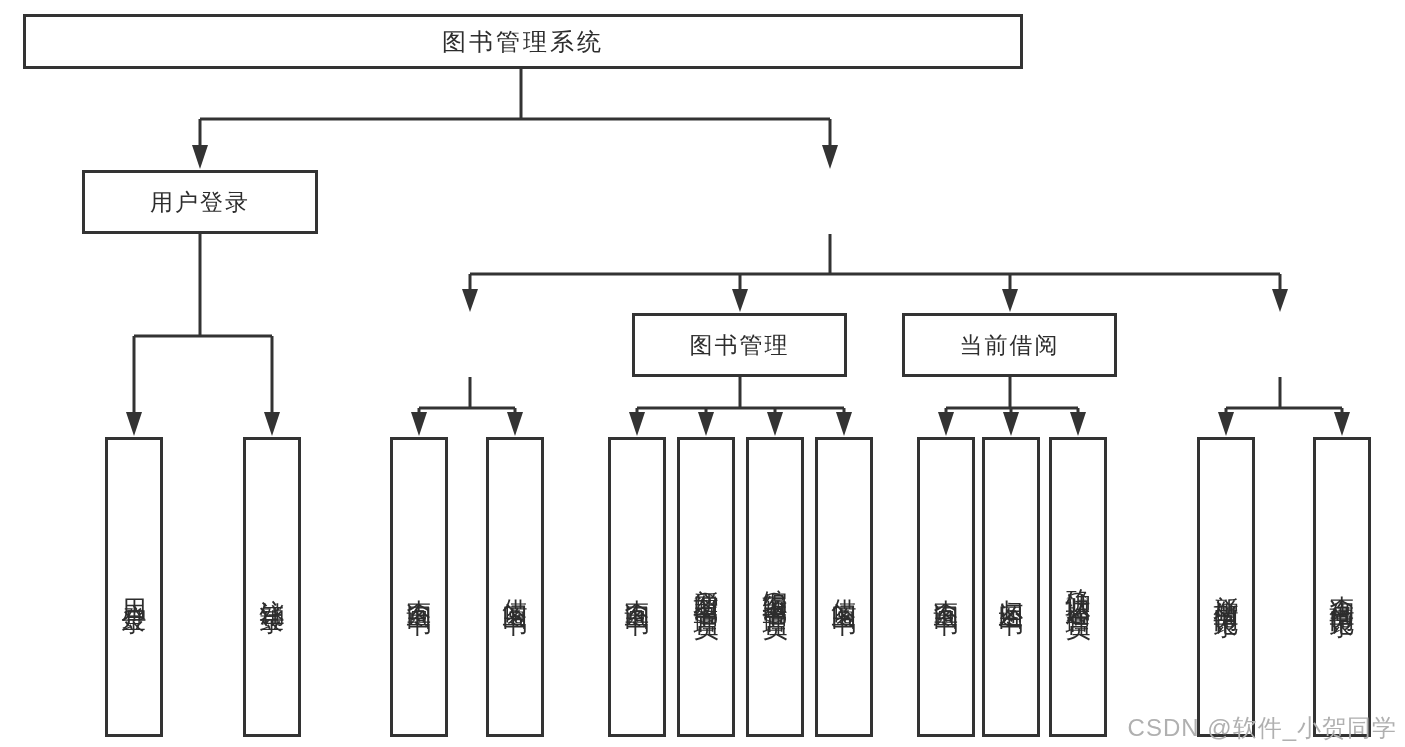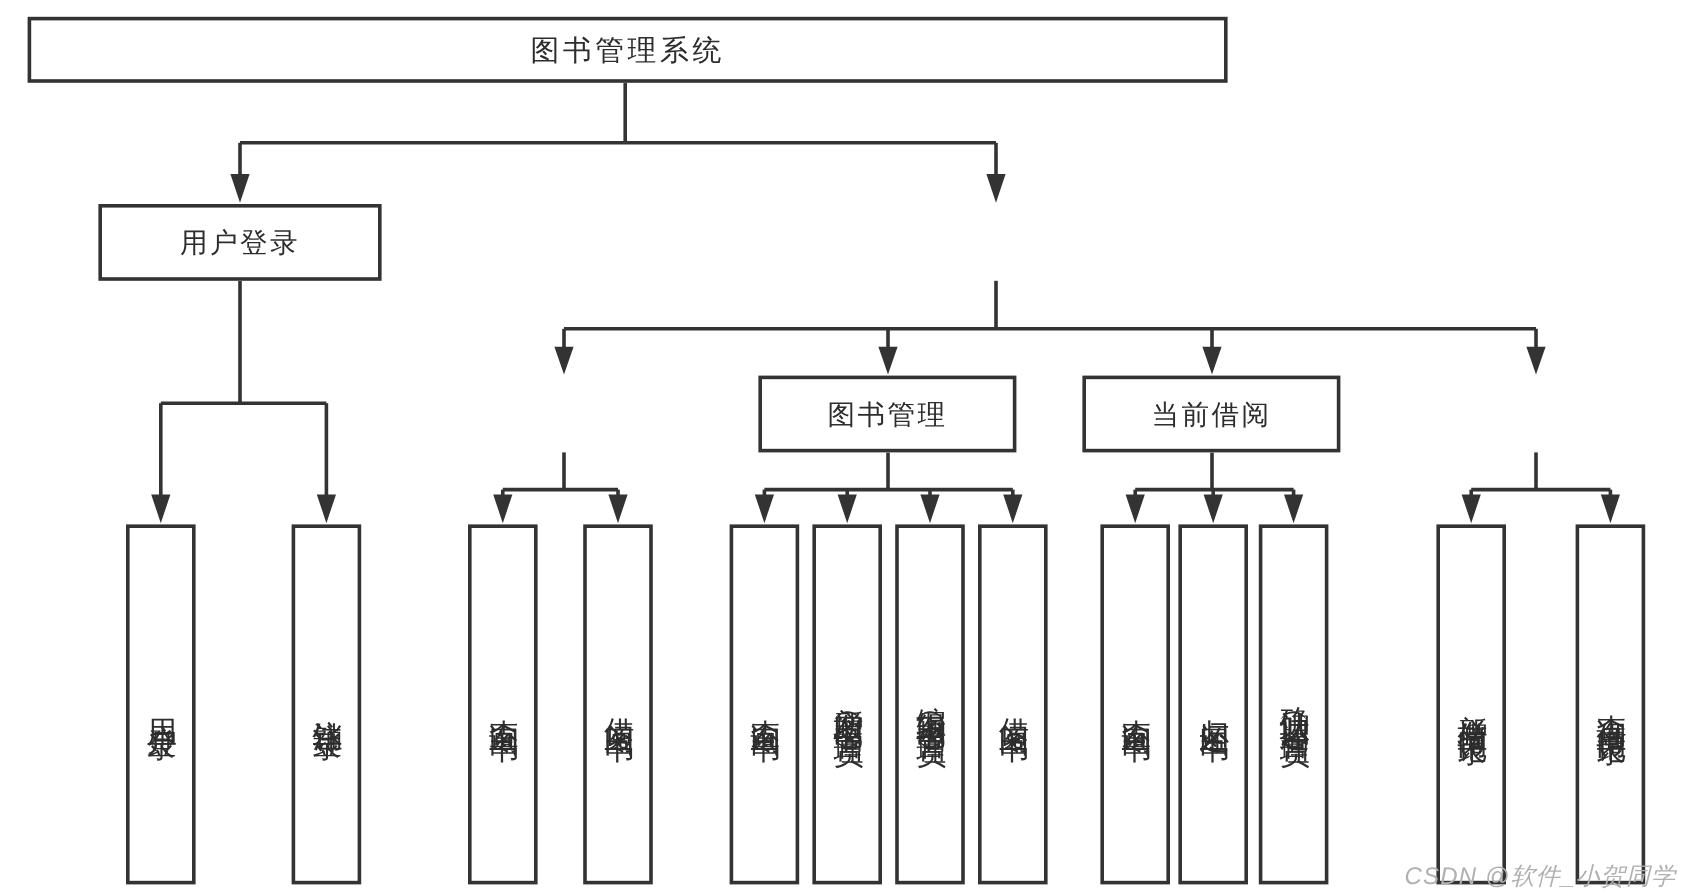--- a/index.html
+++ b/index.html
@@ -59,26 +59,25 @@
   .lf-8  { left: 815px; }
   .lf-9  { left: 917px; }
   .lf-10 { left: 982px; }
   .lf-11 { left: 1049px; }
   .lf-12 { left: 1197px; }
   .lf-13 { left: 1313px; }
   #watermark {
     position: absolute;
     right: 8px;
     bottom: 3px;
-    font-size: 20px;
+    font-size: 24px;
     color: #b0b0b0;
     letter-spacing: 1px;
     z-index: 5;
     white-space: nowrap;
-    font-style: italic;
   }
 </style>
 </head>
 <body>
 
 <div id="canvas">
 
   <svg id="connectors" viewBox="0 0 1405 747" xmlns="http://www.w3.org/2000/svg">
     <g stroke="#333333" stroke-width="3" fill="none">
 

